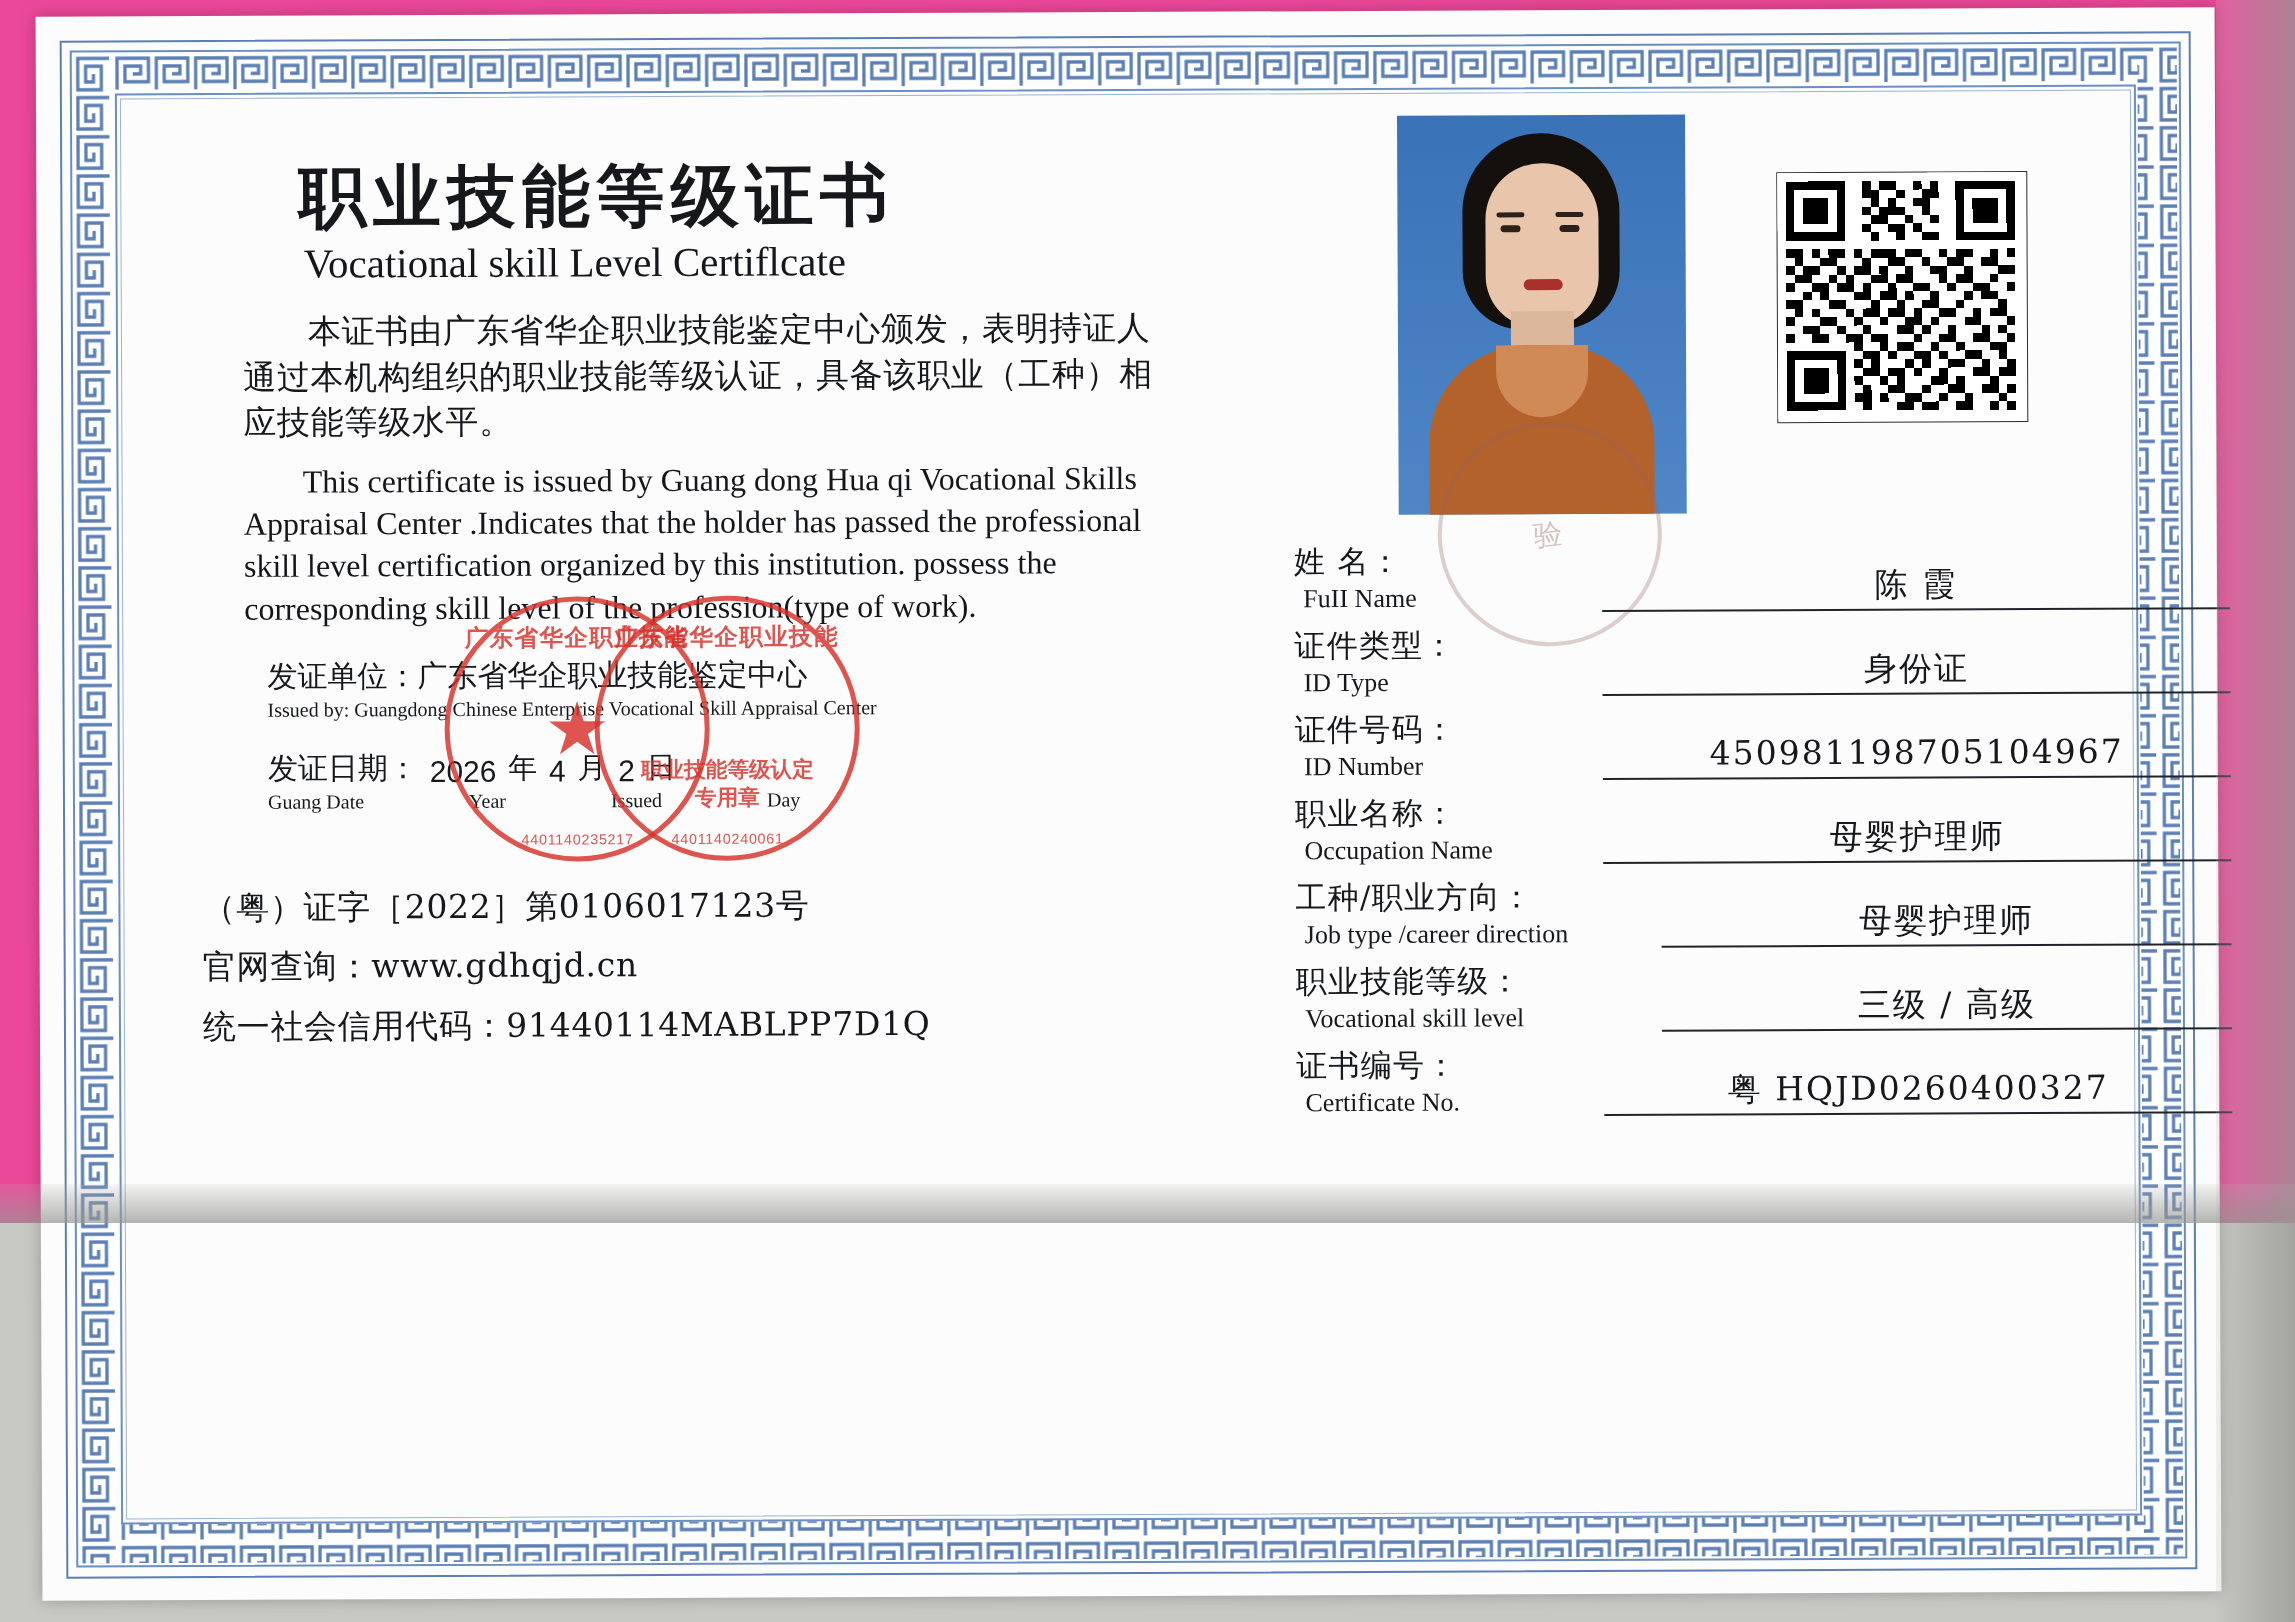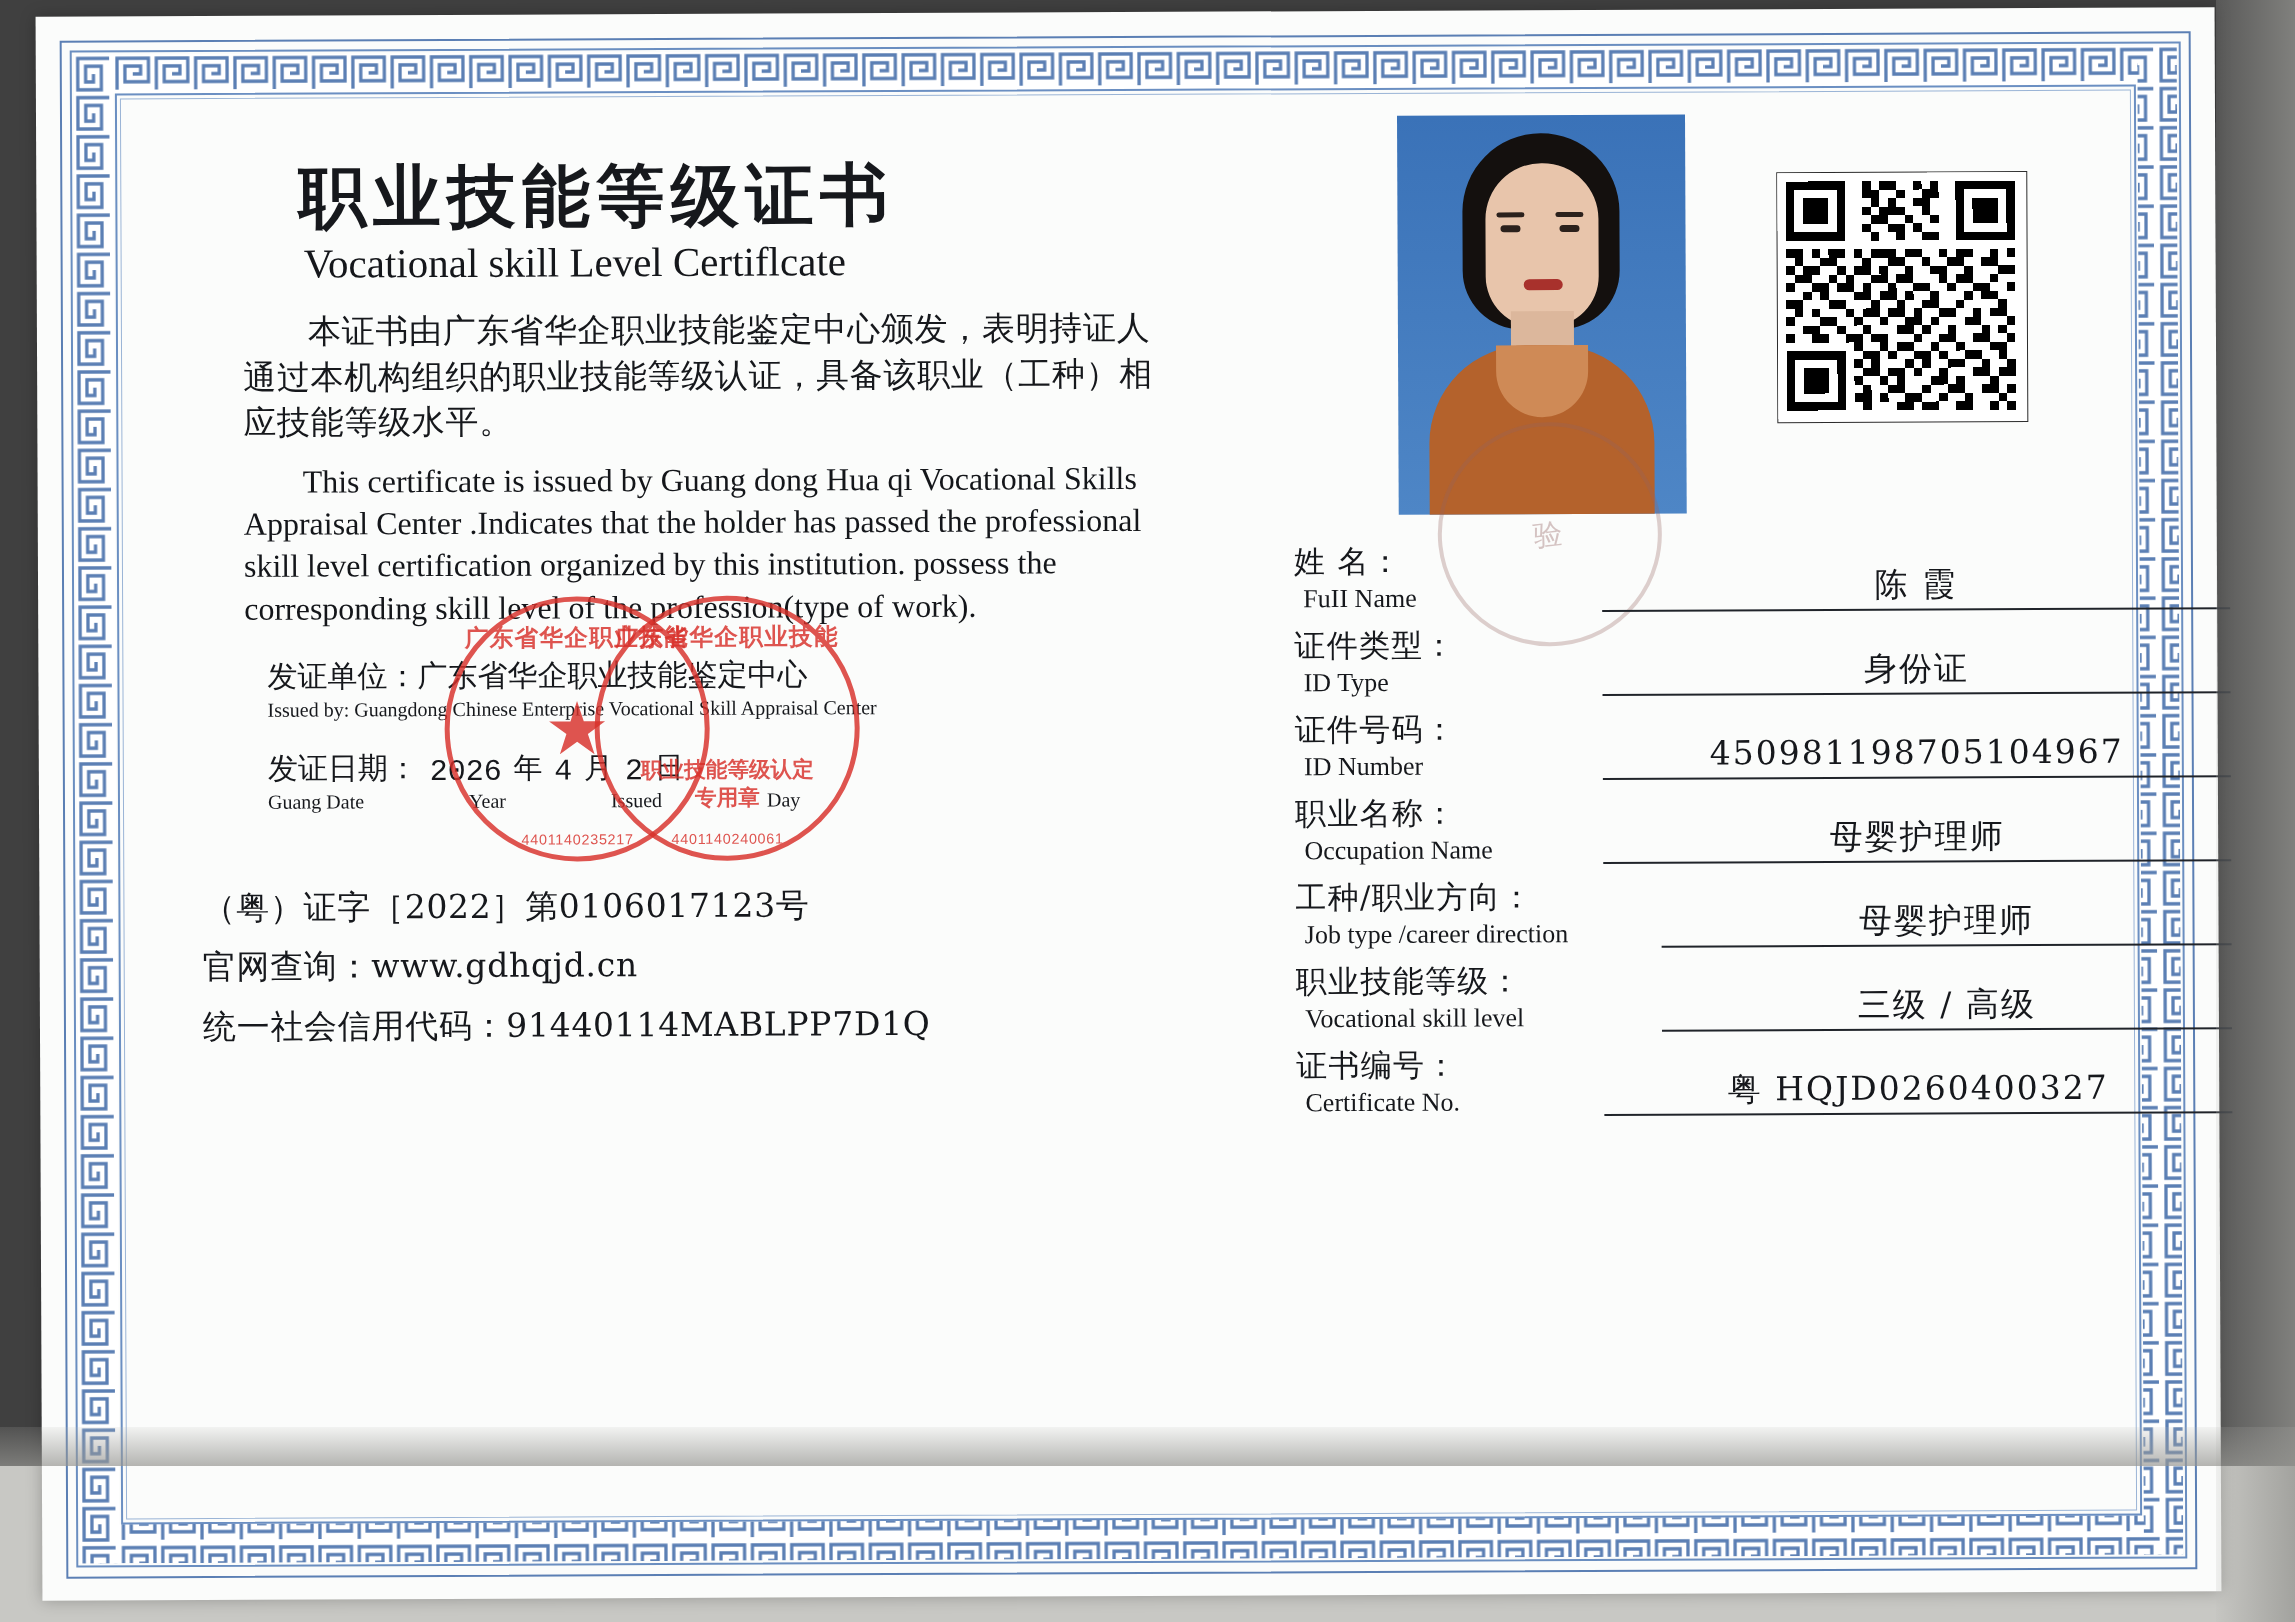--- a/index.html
+++ b/index.html
@@ -9,22 +9,22 @@
   }
   body {
     width: 2295px;
     height: 1623px;
     font-family: "Liberation Serif", serif;
     overflow: hidden;
   }
   .page {
     position: relative;
     width: 2295px;
-    height: 1466px;
-    background: #404040;
+    height: 1223px;
+    background: #ec4899;
   }
   
   .cert {
     position: absolute;
     left: 39px;
     top: 11.8px;
     width: 2179px;
     height: 1584px;
     background: #fbfcfb;
     box-shadow: 0 0 15.7px rgba(0,0,0,0.25);
@@ -175,21 +175,21 @@
     gap: 0px;
     white-space: nowrap;
   }
   .date-label-cn {
     font-family: "DejaVu Serif", serif;
     font-size: 30px;
     color: #16181c;
     text-align: right;
   }
   .date-val {
-    font-family: Liberation Mono, monospace;
+    font-family: Liberation Sans, sans-serif;
     font-size: 30px;
     color: #16181c;
     padding: 0 11.8px;
   }
   .date-unit {
     font-family: "DejaVu Serif", serif;
     font-size: 29px;
     color: #16181c;
   }
   .date-en-row {

